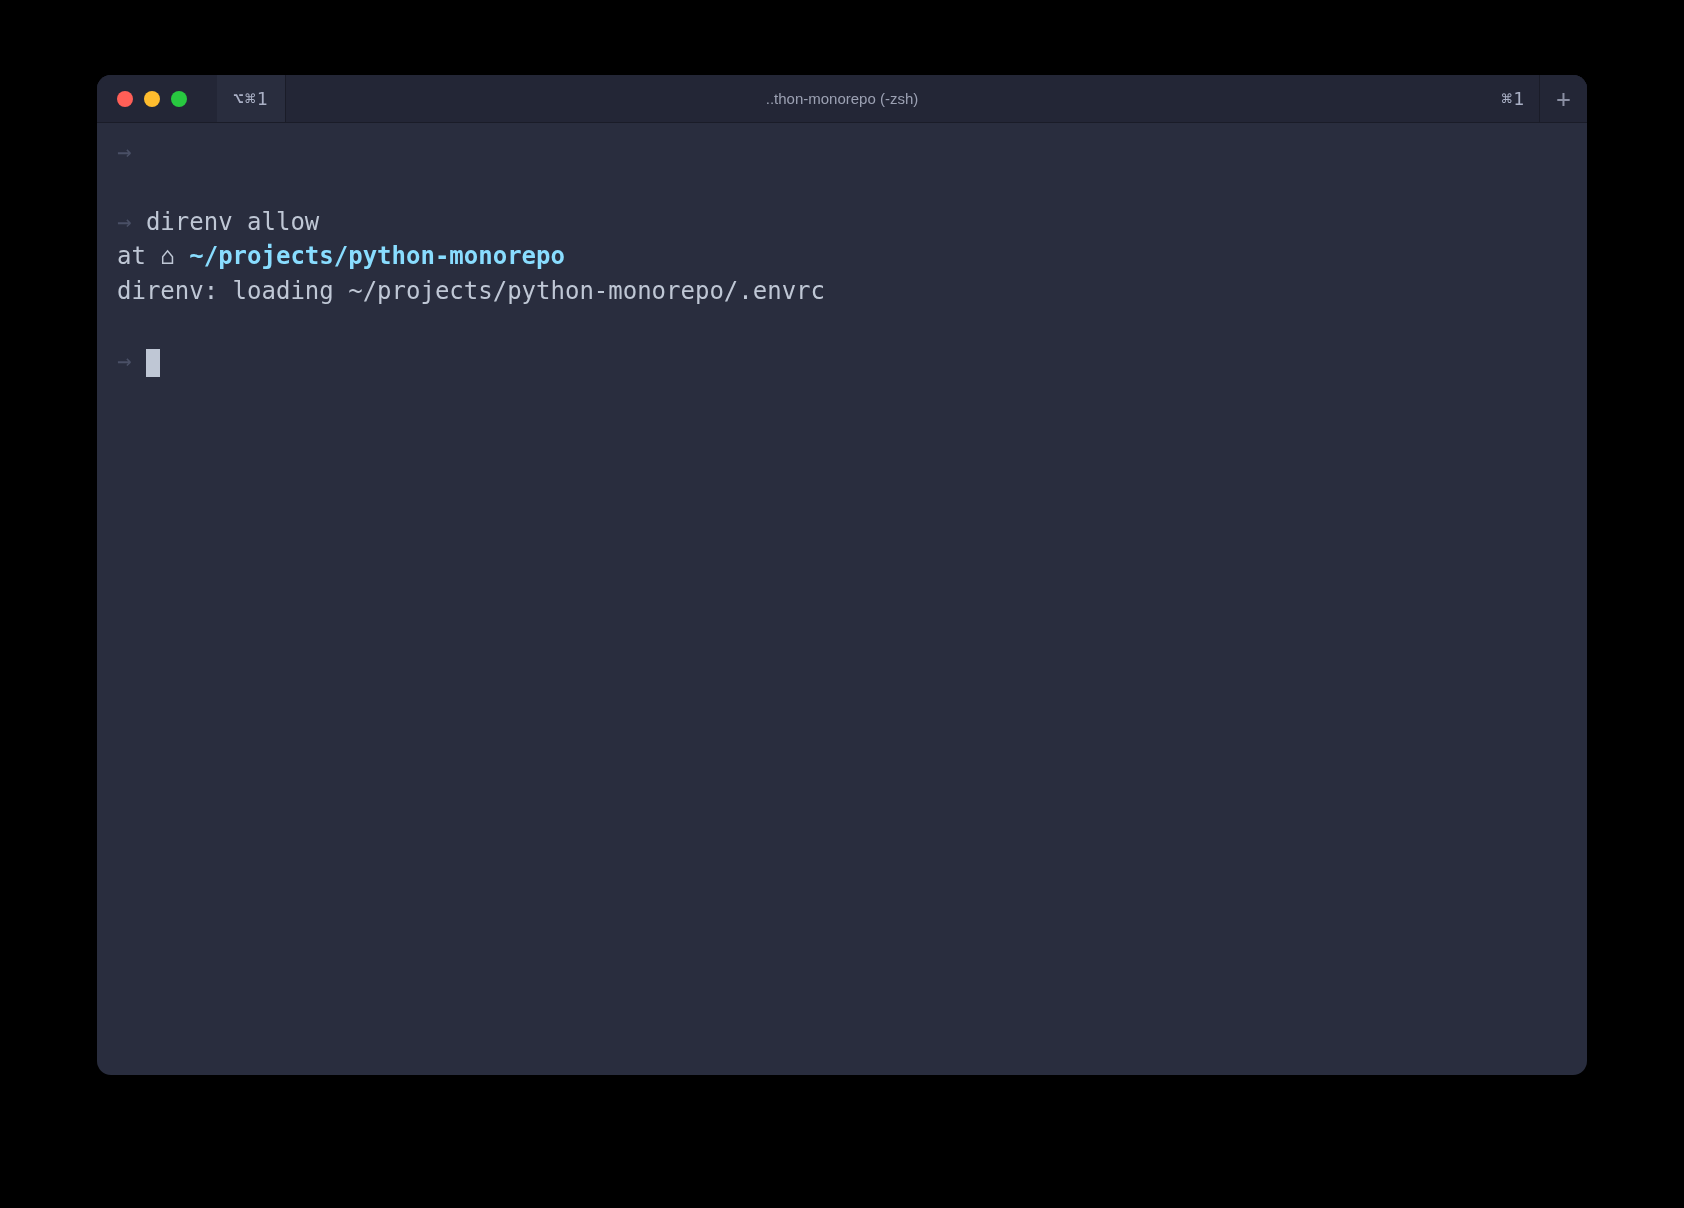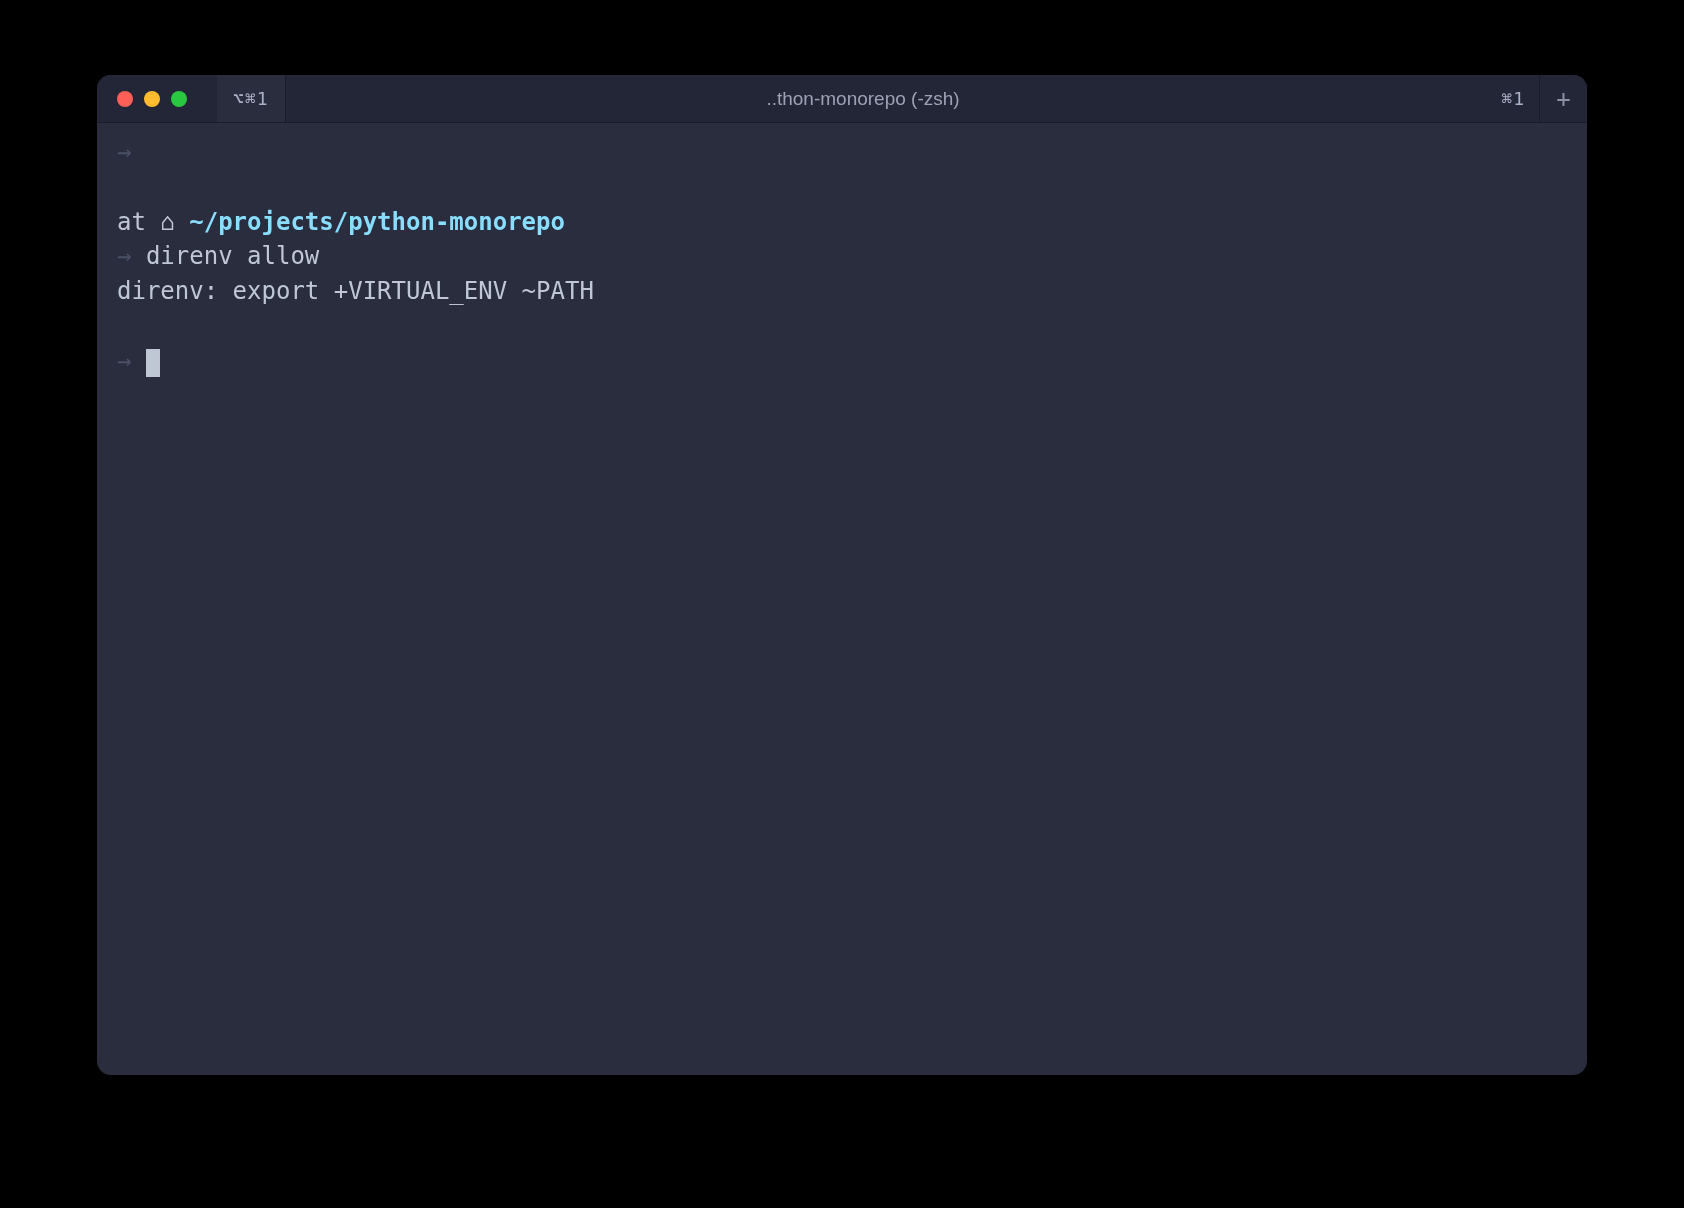--- a/index.html
+++ b/index.html
@@ -59,23 +59,22 @@
       height: 100%;
       display: flex;
       align-items: center;
       border-right: 1px solid #1a1c28;
     }
     .window-title {
       position: absolute;
       left: 50%;
       transform: translateX(-50%);
       color: #9ca1b3;
-      font-size: 19px;
+      font-size: 15px;
       font-family: -apple-system, BlinkMacSystemFont, sans-serif;
-      margin-left: 21px;
     }
     .titlebar-right {
       margin-left: auto;
       display: flex;
       align-items: center;
       height: 100%;
     }
     .shortcut-label {
       color: #aab0c5;
       font-size: 18px;
@@ -137,19 +136,19 @@
     <div class="tab-indicator">⌥⌘1</div>
     <div class="window-title">..thon-monorepo (-zsh)</div>
     <div class="titlebar-right">
       <div class="shortcut-label">⌘1</div>
       <div class="new-tab">+</div>
     </div>
   </div>
   <div class="terminal-body">
     <div class="line"><span class="prompt-arrow">→</span></div>
     <div class="line">&nbsp;</div>
+    <div class="line"><span class="prompt-arrow">→</span><span class="command"> direnv allow</span></div>
     <div class="line"><span class="at-text">at </span><span class="home-icon">⌂</span><span> </span><span class="path">~/projects/python-monorepo</span></div>
-    <div class="line"><span class="prompt-arrow">→</span><span class="command"> direnv allow</span></div>
-    <div class="line output">direnv: export +VIRTUAL_ENV ~PATH</div>
+    <div class="line output">direnv: loading ~/projects/python-monorepo/.envrc</div>
     <div class="line">&nbsp;</div>
     <div class="line"><span class="prompt-arrow">→</span><span> </span><span class="cursor-block"></span></div>
   </div>
 </div>
 
 </body></html>

